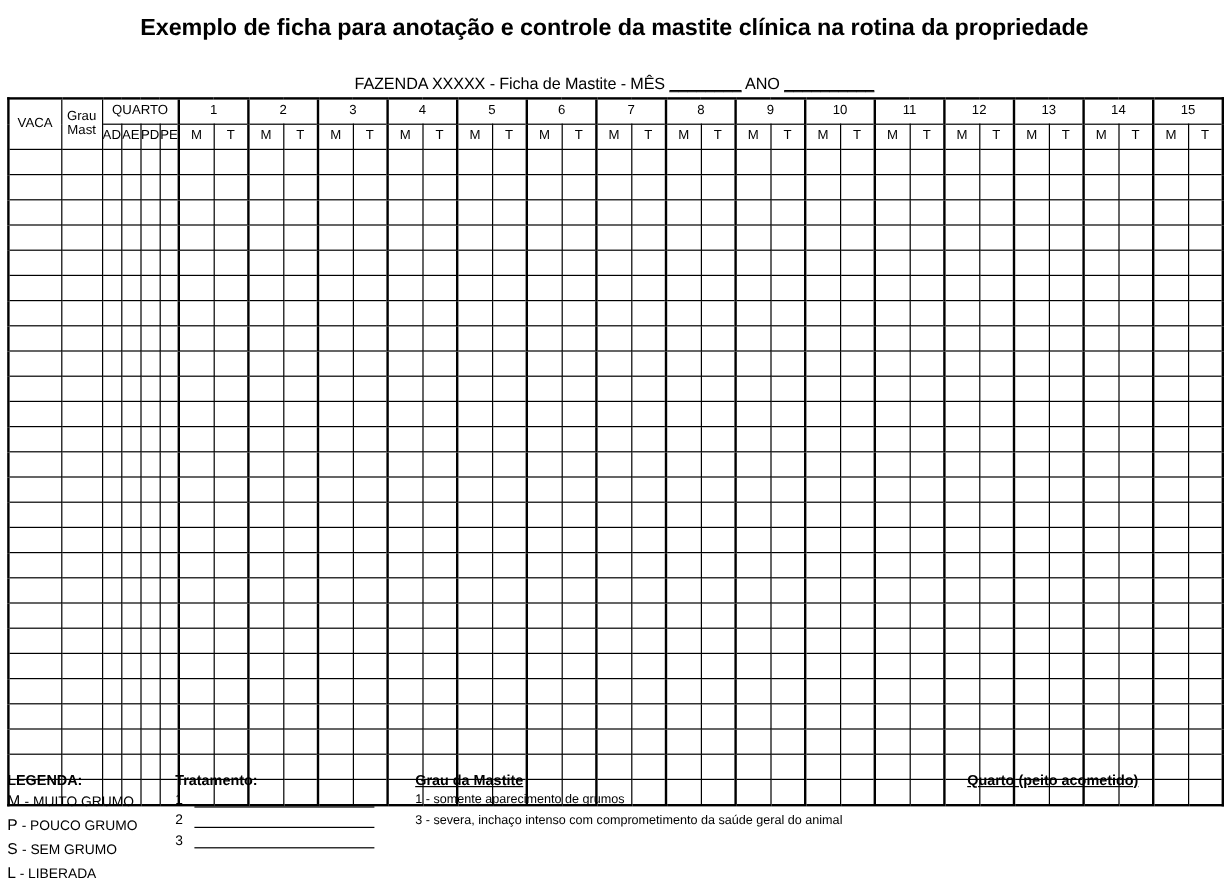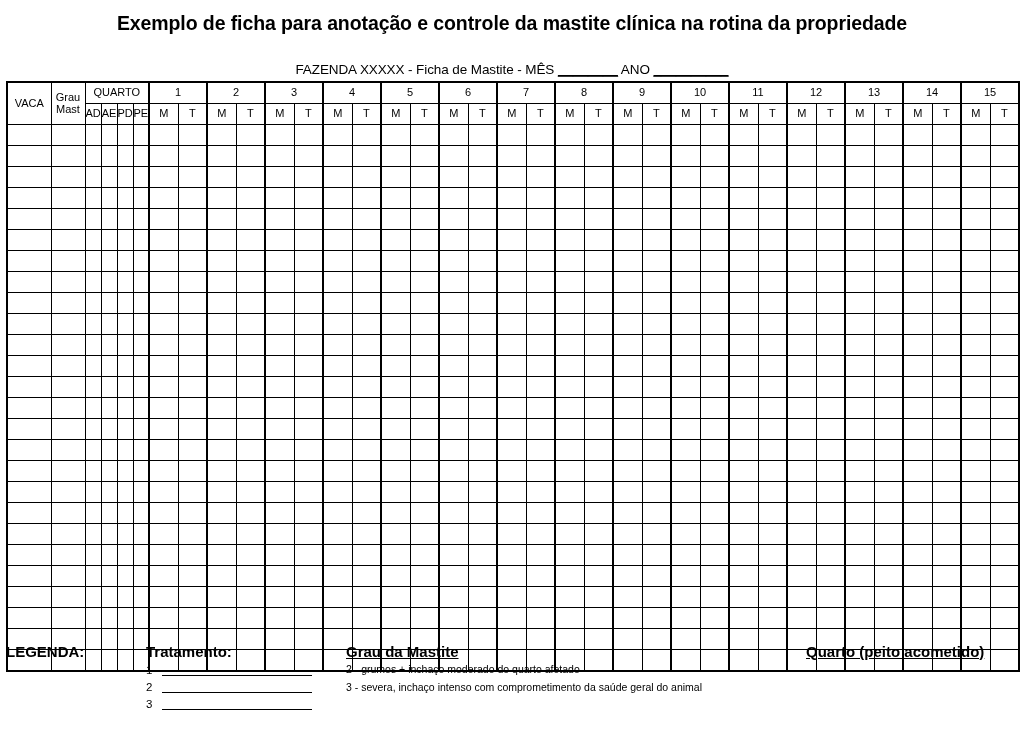--- a/index.html
+++ b/index.html
@@ -80,21 +80,21 @@
   .legend-row {
     display: flex;
     align-items: flex-start;
   }
   .col-legend { width: 140px; }
   .col-trat { width: 200px; }
   .col-grau { width: 460px; }
   .col-quarto { width: 210px; }
   .legend-title {
     font-weight: bold;
-    font-size: 15px;
+    font-size: 12px;
     margin-bottom: 3px;
   }
   .legend-title.underline { text-decoration: underline; }
   .legend-line {
     font-size: 11.5px;
     margin-bottom: 5px;
     white-space: nowrap;
   }
   .legend-line .big {
     font-size: 13px;
@@ -1223,20 +1223,26 @@
           <td class="thick-right thick-bottom"></td>
         </tr>
       </tbody>
   </table>
 </div>
 
 <div class="legend">
   <div class="legend-row">
     <div class="col-legend">
       <div class="legend-title">LEGENDA:</div>
+      <div id="legenda-items">
+          <div class="legend-line"><span class="big">M </span><span>- MUITO GRUMO</span></div>
+          <div class="legend-line"><span class="big">P </span><span>- POUCO GRUMO</span></div>
+          <div class="legend-line"><span class="big">S </span><span>- SEM GRUMO</span></div>
+          <div class="legend-line"><span class="big">L </span><span>- LIBERADA</span></div>
+        </div>
     </div>
     <div class="col-trat">
       <div class="legend-title">Tratamento:</div>
       <div id="trat-items">
           <div class="trat-line">
             <span class="trat-num">1</span>
             <span class="trat-blank"></span>
           </div>
           <div class="trat-line">
             <span class="trat-num">2</span>
@@ -1244,21 +1250,21 @@
           </div>
           <div class="trat-line">
             <span class="trat-num">3</span>
             <span class="trat-blank"></span>
           </div>
         </div>
     </div>
     <div class="col-grau">
       <div class="legend-title underline">Grau da Mastite</div>
       <div id="grau-items">
-          <div class="legend-small">2 - grumos + inchaço moderado do quarto afetado</div>
+          <div class="legend-small">1 - somente aparecimento de grumos</div>
           <div class="legend-small">3 - severa, inchaço intenso com comprometimento da saúde geral do animal</div>
         </div>
     </div>
     <div class="col-quarto">
       <div class="legend-title underline">Quarto (peito acometido)</div>
     </div>
   </div>
 </div>
 
 </body></html>

